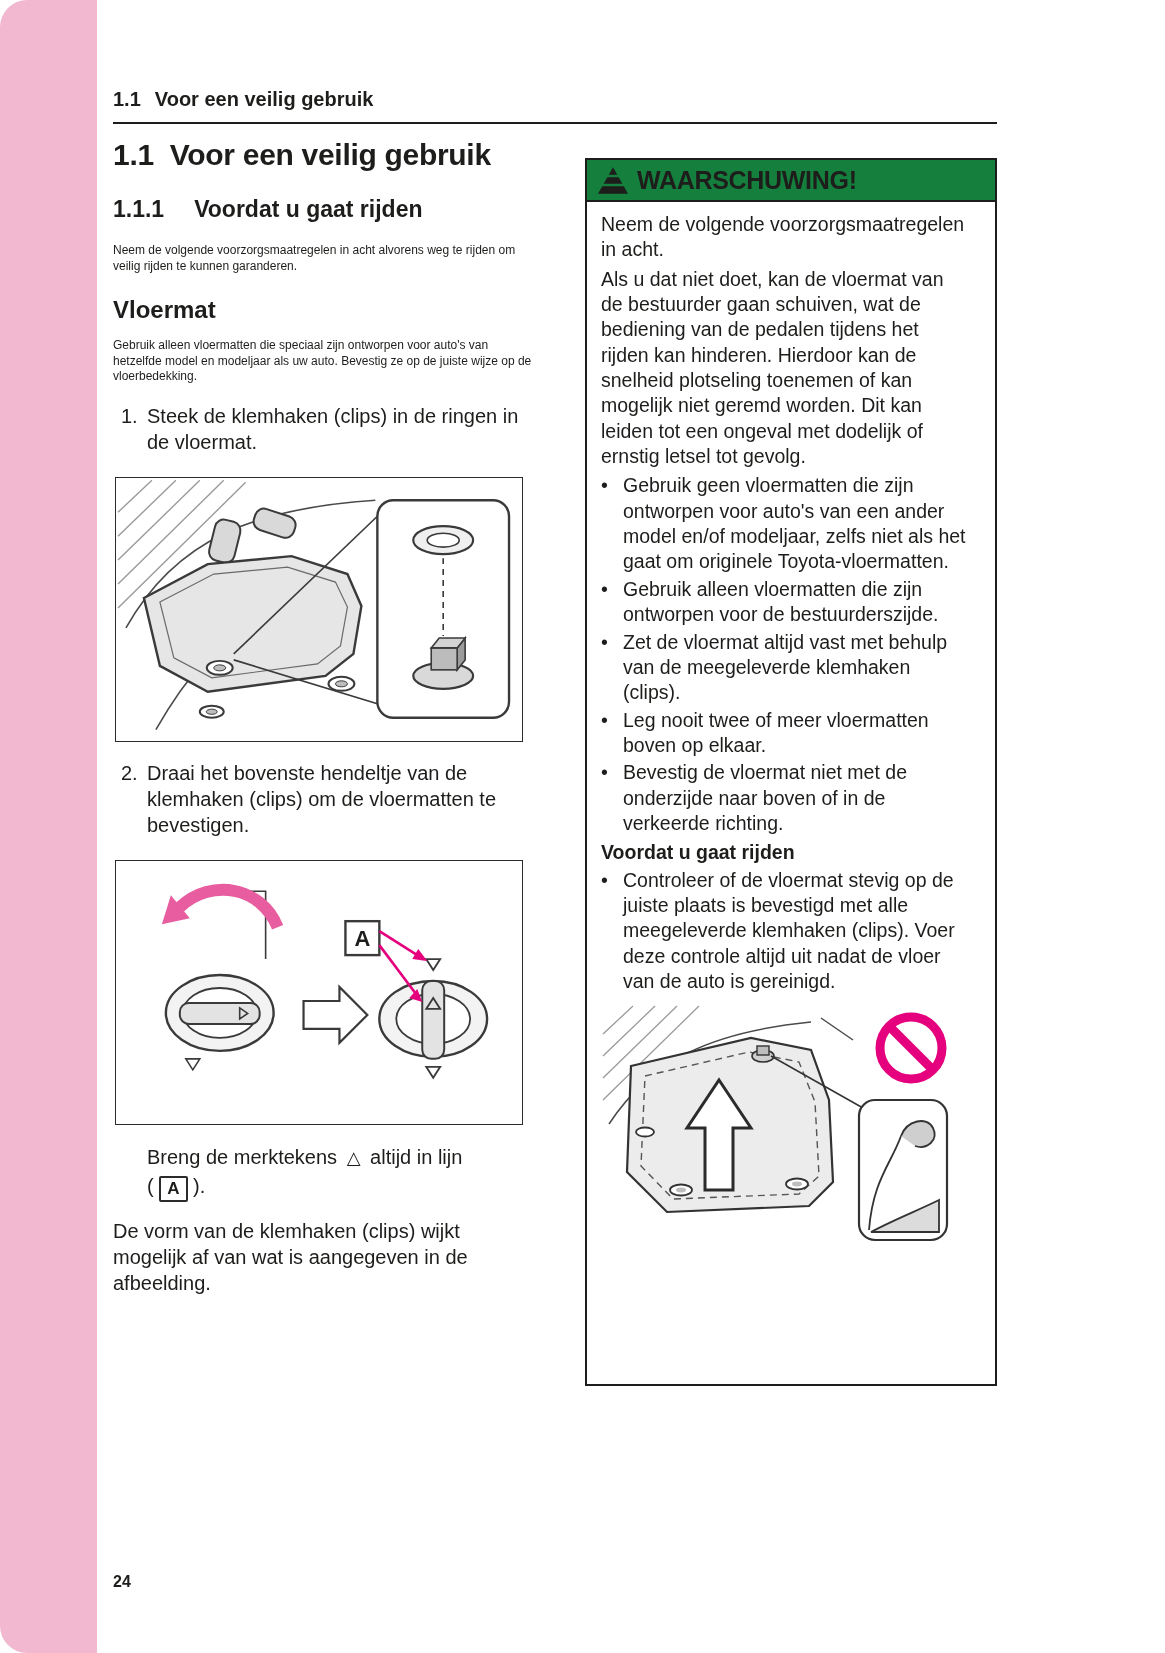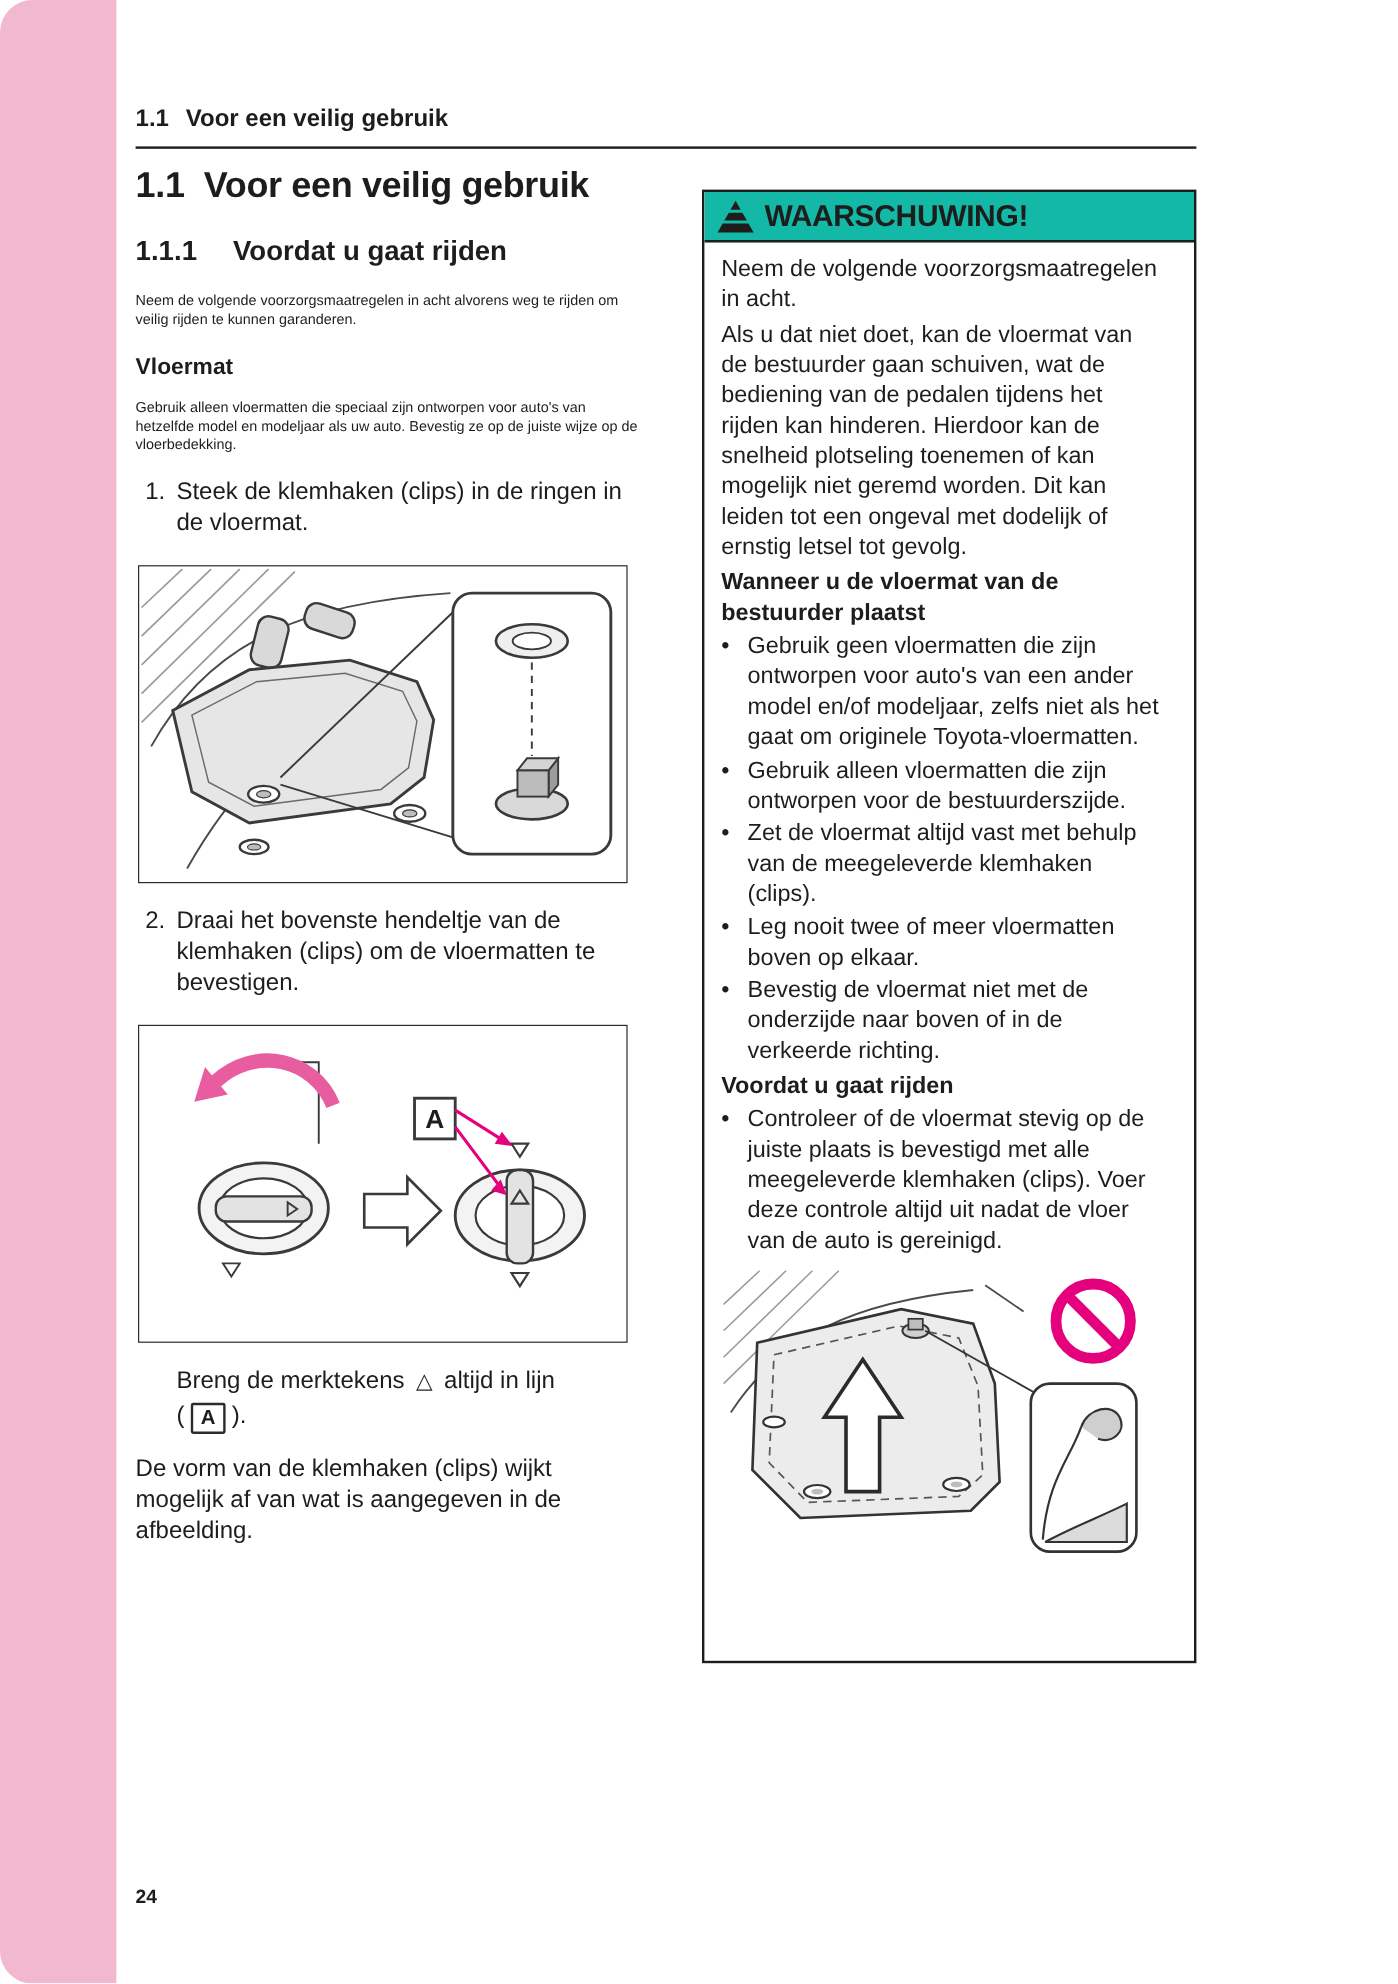--- a/index.html
+++ b/index.html
@@ -12,36 +12,36 @@
   .running-header { position:absolute; left:113px; top:88px; width:884px;
     font-size:20px; font-weight:bold; padding-bottom:11px; border-bottom:2px solid #1d1d1b; }
   .running-header .num { margin-right:14px; }
 
   .col-left { position:absolute; left:113px; top:138px; width:424px; }
   .h1 { font-size:30px; font-weight:bold; margin-bottom:24px; letter-spacing:-0.3px; }
   .h1 .num { margin-right:16px; }
   .h2 { font-size:23px; font-weight:bold; margin-bottom:20px; }
   .h2 .num { margin-right:30px; }
   .body-p { font-size:12px; line-height:1.3; margin-bottom:18px; }
-  .h3 { font-size:19px; font-weight:bold; margin:22px 0 14px 0; }
+  .h3 { font-size:24px; font-weight:bold; margin:22px 0 14px 0; }
   .step { display:flex; font-size:20px; line-height:1.3; margin:4px 0 10px 8px; }
   .step .num { width:26px; flex:0 0 26px; }
   .figure { width:408px; border:1.5px solid #2b2b2b; background:#ffffff; margin:22px 0 18px 2px; }
   .figure svg { display:block; }
   .caption { font-size:20px; line-height:1.45; margin:4px 0 16px 34px; }
   .boxed-a { display:inline-block; border:2px solid #2b2b2b; border-radius:2px;
     font-weight:bold; font-size:17px; line-height:1; padding:2px 6px 3px 6px; vertical-align:-1px; }
   .tri-glyph { font-size:18px; padding:0 4px; }
   .note-p { font-size:20px; line-height:1.3; margin-top:14px; }
 
   .page-number { position:absolute; left:113px; top:1573px; font-size:16px; font-weight:bold; }
 
   .warnbox { position:absolute; left:585px; top:158px; width:412px; height:1228px;
     border:2px solid #1d1d1b; background:#ffffff; overflow:hidden; }
-  .warnbox-header { height:42px; background:#14b8a6; border-bottom:2px solid #1d1d1b;
+  .warnbox-header { height:42px; background:#15803d; border-bottom:2px solid #1d1d1b;
     display:flex; align-items:center; padding-left:10px; }
   .warnbox-header .wtitle { font-size:25px; font-weight:bold; margin-left:8px; letter-spacing:-0.3px; }
   .warnbox-body { padding:10px 28px 10px 14px; font-size:19.5px; line-height:1.3; }
   .warnbox-body p { margin-bottom:4px; }
   .w-subhead { font-weight:bold; margin:4px 0 2px 0; }
   ul.wlist { list-style:none; }
   ul.wlist li { display:flex; margin-bottom:2px; }
   ul.wlist li .dot { width:22px; flex:0 0 22px; }
   .warn-figure { margin-top:10px; }
 </style>
@@ -157,21 +157,20 @@
         <polygon points="17,1 21.5,9 12.5,9" fill="#1d1d1b"></polygon>
         <polygon points="11,11.5 23,11.5 27,18.5 7,18.5" fill="#1d1d1b"></polygon>
         <polygon points="5.6,21 28.4,21 33,29 1,29" fill="#1d1d1b"></polygon>
       </svg>
       <span class="wtitle">WAARSCHUWING!</span>
     </div>
     <div class="warnbox-body">
       <p>Neem de volgende voorzorgsmaatregelen in acht.</p>
       <p>Als u dat niet doet, kan de vloermat van de bestuurder gaan schuiven, wat de bediening van de pedalen tijdens het rijden kan hinderen. Hierdoor kan de snelheid plotseling toenemen of kan mogelijk niet geremd worden. Dit kan leiden tot een ongeval met dodelijk of ernstig letsel tot gevolg.</p>
 
-      <div class="w-subhead">Wanneer u de vloermat van de bestuurder plaatst</div>
       <ul class="wlist">
         <li>
             <span class="dot">•</span>
             <span>Gebruik geen vloermatten die zijn ontworpen voor auto's van een ander model en/of modeljaar, zelfs niet als het gaat om originele Toyota-vloermatten.</span>
           </li>
         <li>
             <span class="dot">•</span>
             <span>Gebruik alleen vloermatten die zijn ontworpen voor de bestuurderszijde.</span>
           </li>
         <li>

